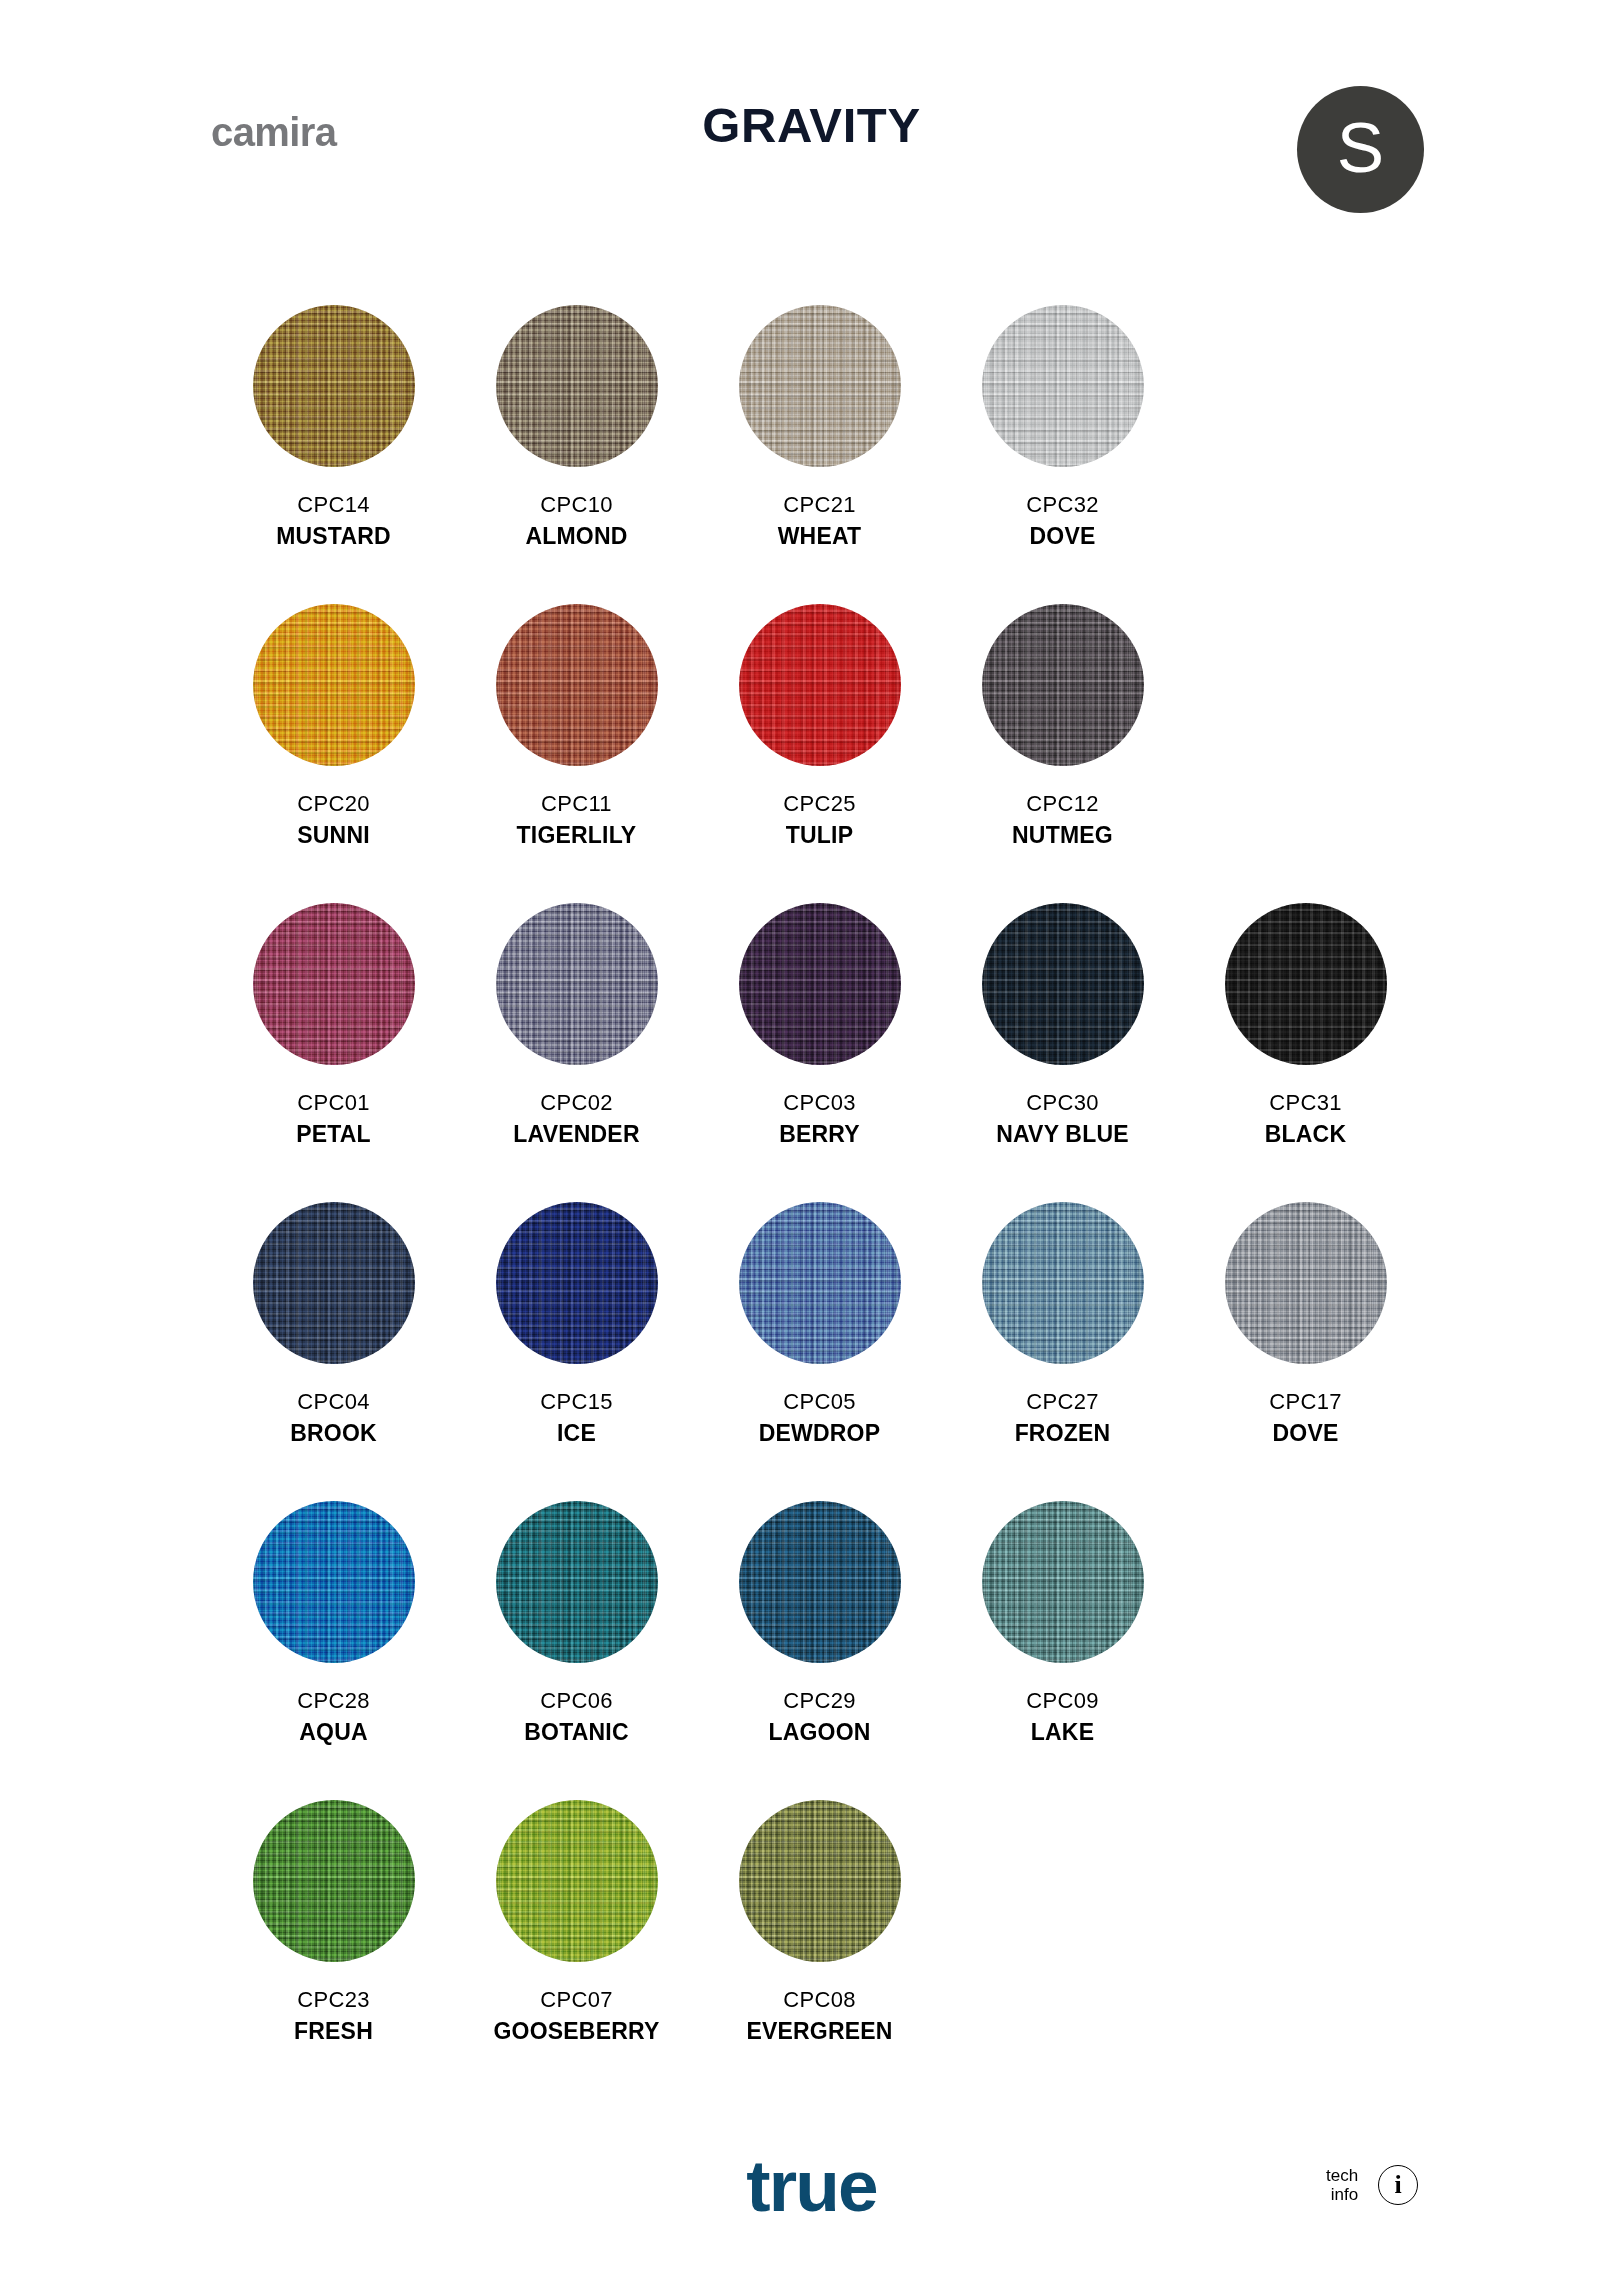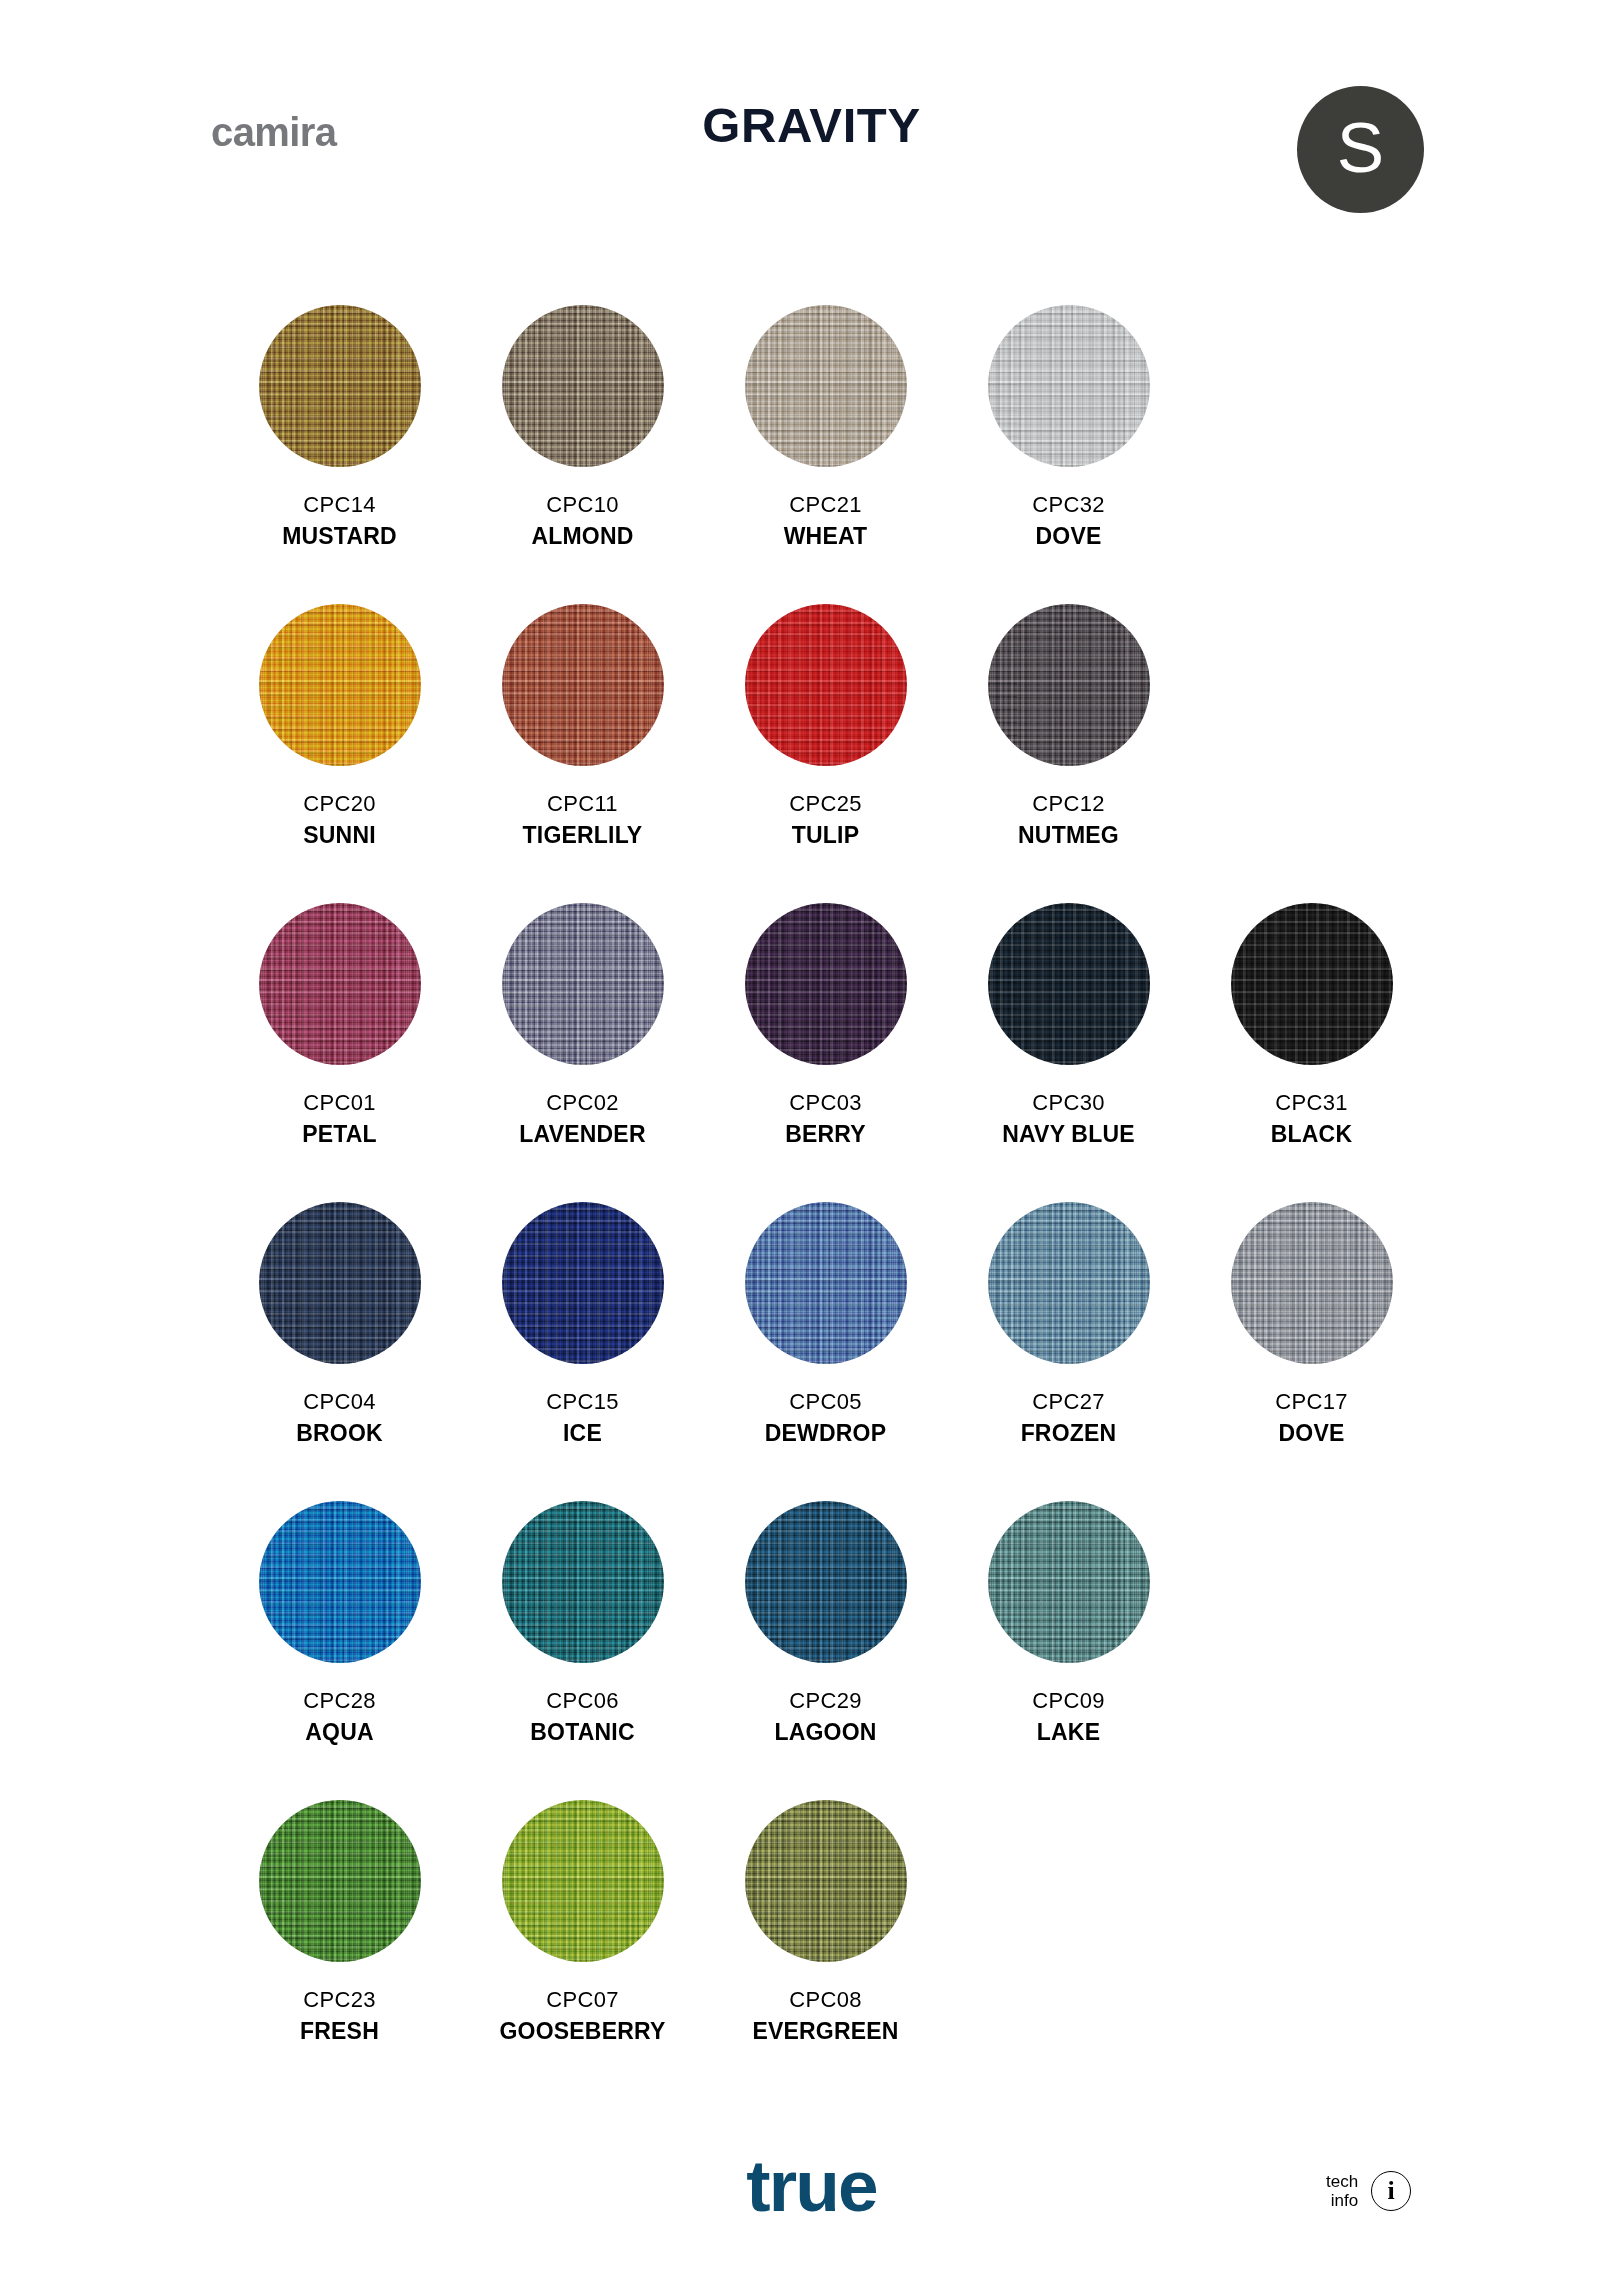--- a/index.html
+++ b/index.html
@@ -66,21 +66,21 @@
     color: #ffffff;
     font-size: 71px;
     font-weight: 400;
     line-height: 1;
     margin-top: -3.9px;
   }
 
   
   #swatch-grid {
     position: absolute;
-    left: 218px;
+    left: 212px;
     top: 305px;
     width: 1215px;
   }
 
   .swatch-row {
     display: flex;
     height: 299px;
   }
   .swatch-cell {
     width: 243px;
@@ -182,24 +182,24 @@
     font-size: 73px;
     font-weight: 700;
     letter-spacing: -1.9px;
     color: #0c4a6e;
     line-height: 1;
   }
 
   #tech-info {
     position: absolute;
     left: 1326px;
-    top: 26px;
+    top: 20px;
     display: flex;
     align-items: center;
-    gap: 13px;
+    gap: 20px;
   }
   #tech-info-text {
     font-size: 17px;
     line-height: 1.12;
     color: #000;
     text-align: right;
     font-weight: 400;
   }
   #tech-info-icon {
     width: 40px;

